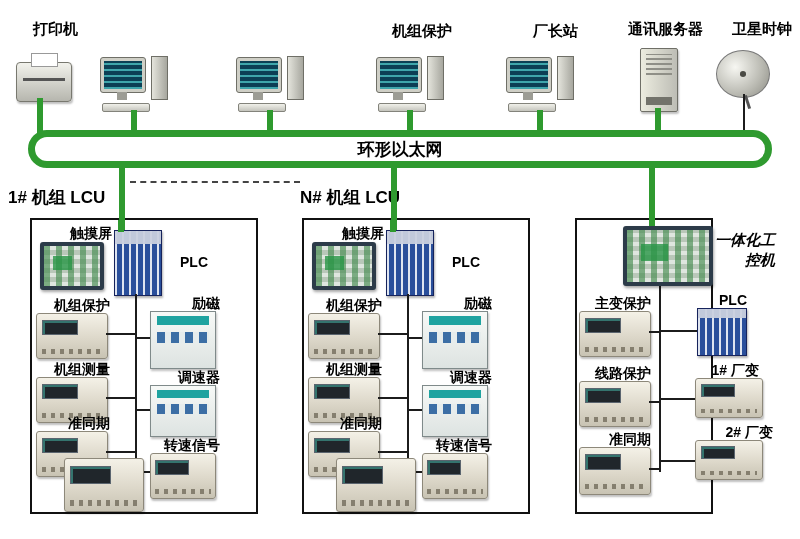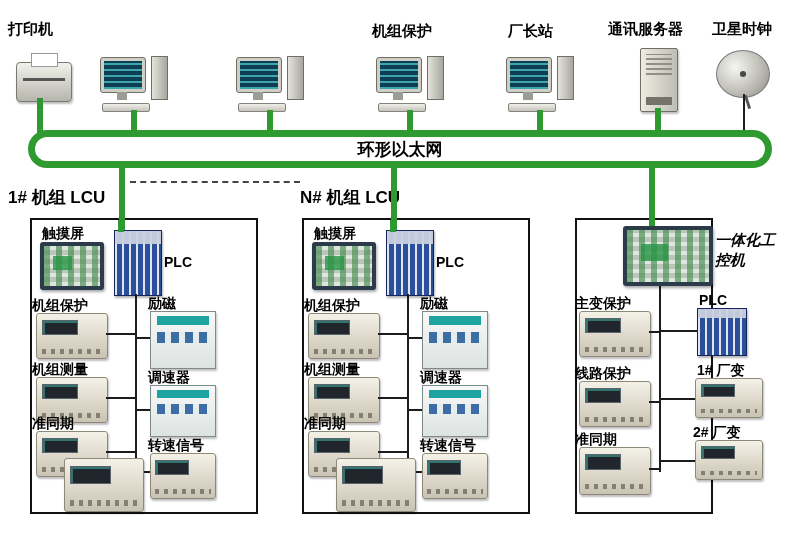--- a/index.html
+++ b/index.html
@@ -1,18 +1,18 @@
 <!DOCTYPE html>
 <html><head>
 <meta charset="utf-8">
 <style>
   html,body{margin:0;padding:0;background:#fff;}
   .canvas{position:relative;width:800px;height:539px;background:#fff;overflow:hidden;
           font-family:"Liberation Sans",sans-serif;}
-  .lbl{position:absolute;font-weight:bold;color:#000;text-align:left;white-space:nowrap;line-height:1.2;}
+  .lbl{position:absolute;font-weight:bold;color:#000;text-align:right;white-space:nowrap;line-height:1.2;}
   .top-lbl{font-size:15px;}
   .title-lbl{font-size:17px;text-align:left;}
   .in-lbl{font-size:14px;}
   .wrap{white-space:normal;line-height:1.3;font-style:italic;}
   .gline{position:absolute;background:#2f9a2f;z-index:4;}
   .kline{position:absolute;background:#1c1c1c;z-index:1;}
   .ring{position:absolute;left:28px;top:130px;width:744px;height:38px;box-sizing:border-box;
         border:7px solid #2f9a2f;border-radius:19px;display:flex;align-items:center;justify-content:center;
         background:transparent;z-index:3;}
   .ring-label{font-weight:bold;font-size:17px;color:#000;}
@@ -199,17 +199,17 @@
     <div class="relay" style="left:4px;top:93px;width:70px;height:44px"></div>
     <div class="lbl in-lbl" style="left:0;top:147px;width:76px">线路保护</div>
     <div class="relay" style="left:4px;top:163px;width:70px;height:44px"></div>
     <div class="lbl in-lbl" style="left:0;top:213px;width:76px">准同期</div>
     <div class="relay" style="left:4px;top:229px;width:70px;height:46px"></div>
 
     <div class="lbl in-lbl" style="left:124px;top:74px;width:48px">PLC</div>
     <div class="plc" style="left:122px;top:90px;width:48px;height:46px;z-index:2"></div>
     <div class="lbl in-lbl" style="left:122px;top:144px;width:62px;z-index:2">1# 厂变</div>
     <div class="relay" style="left:120px;top:160px;width:66px;height:38px;z-index:2"></div>
-    <div class="lbl in-lbl" style="left:118px;top:206px;width:62px;z-index:2">2# 厂变</div>
+    <div class="lbl in-lbl" style="left:136px;top:206px;width:62px;z-index:2">2# 厂变</div>
     <div class="relay" style="left:120px;top:222px;width:66px;height:38px;z-index:2"></div>
   </div>
 
 </div>
 
 </body></html>

